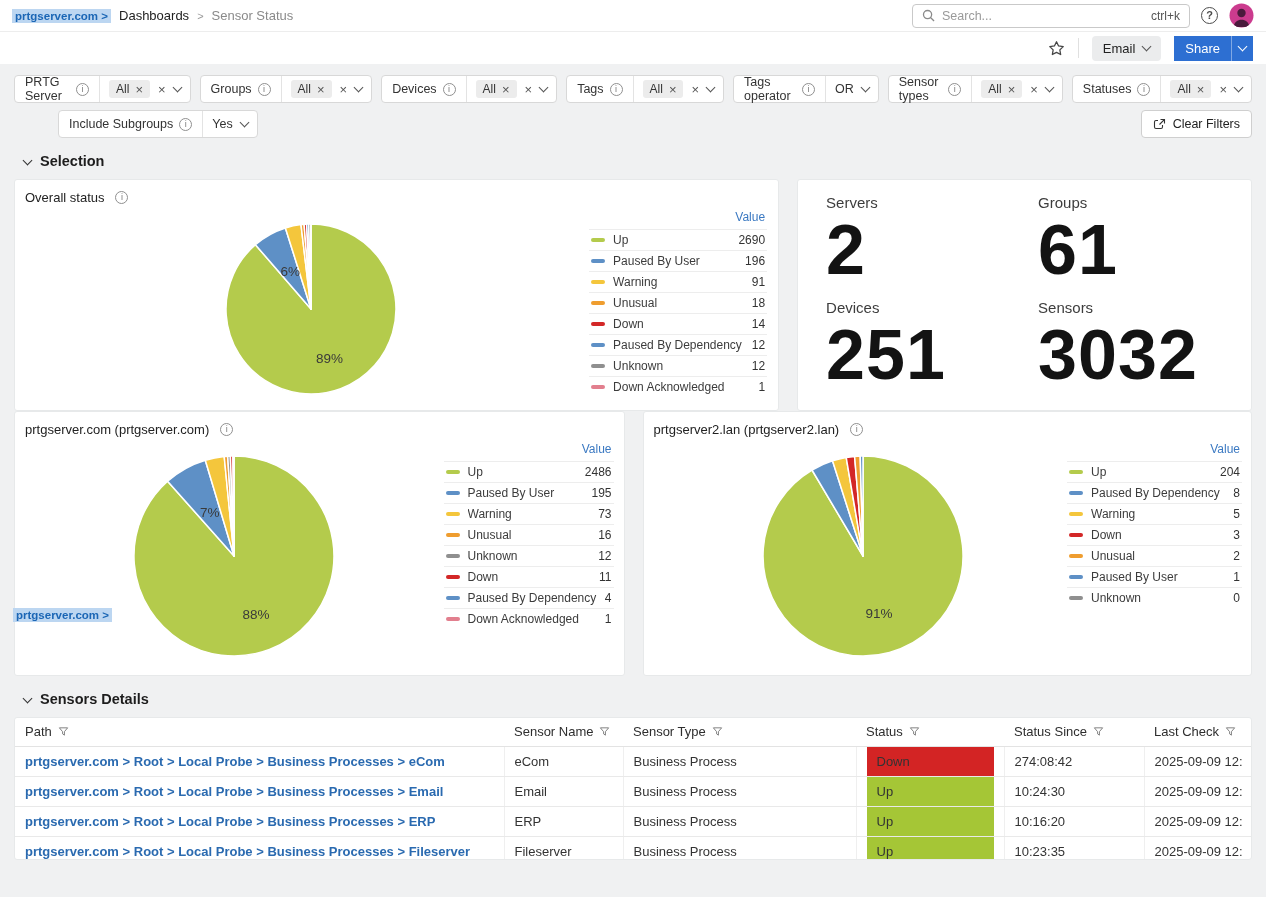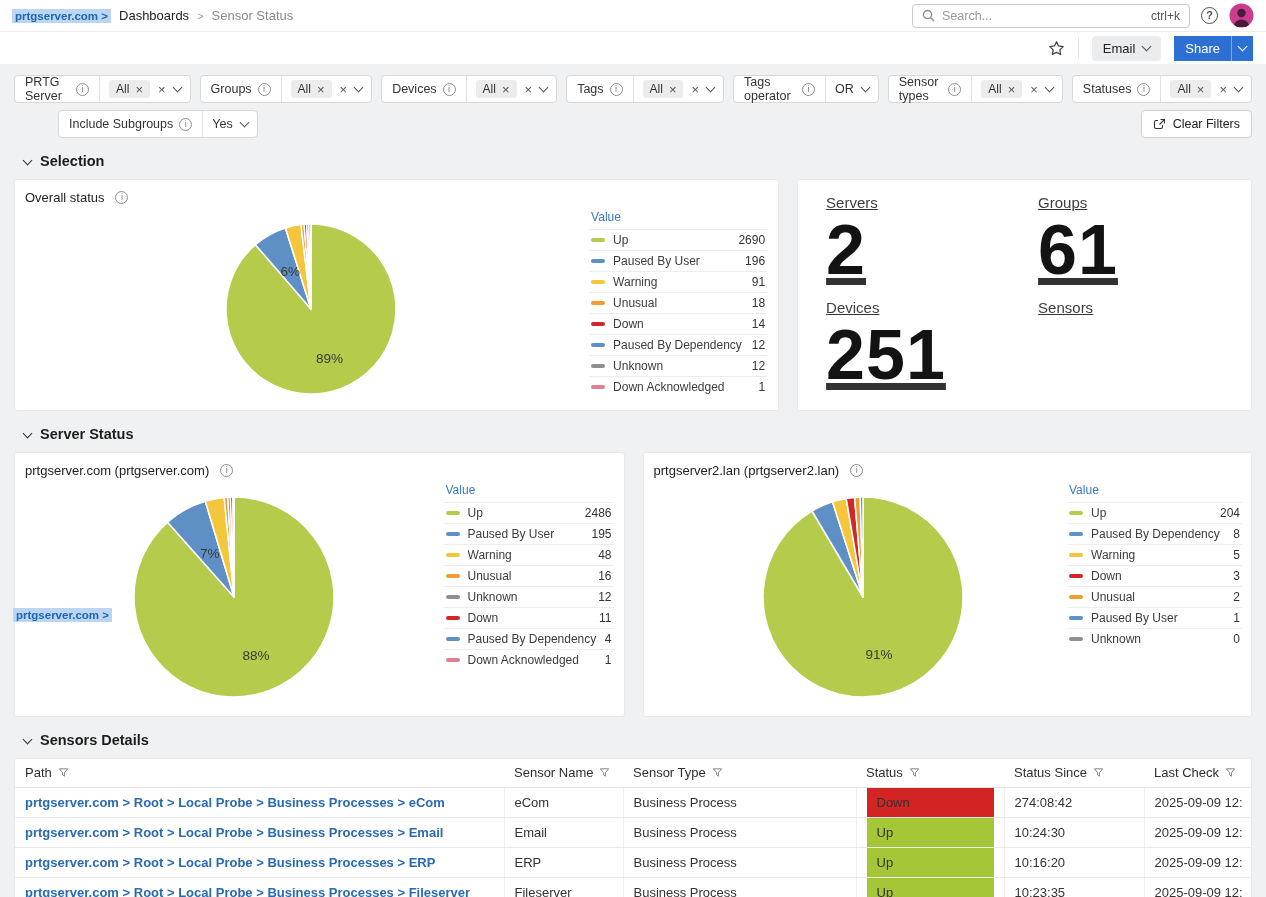--- a/index.html
+++ b/index.html
@@ -39,41 +39,41 @@
   .fval { display:flex; align-items:center; gap:8px; padding:0 9px; border-left:1px solid #e3e3e3; }
   .chip { background:#ececec; border-radius:3px; padding:2px 7px; display:flex; gap:6px; align-items:center; font-size:12px; color:#333; }
   .xx { color:#555; font-size:13px; line-height:1; cursor:default; }
   .selval { font-size:12.5px; color:#333; }
   .info { width:13px; height:13px; border:1px solid #909090; border-radius:50%; color:#7c7c7c; font-size:9px; line-height:11px; text-align:center; display:inline-block; font-style:normal; flex:0 0 auto; }
   .btn-clear { margin-left:auto; background:#fff; border:1px solid #cfcfcf; border-radius:4px; height:28px; padding:0 11px; display:flex; align-items:center; gap:7px; font-size:12.5px; color:#222; }
 
   .section-h { display:flex; align-items:center; gap:9px; margin:15px 0 10px 10px; font-size:14.5px; font-weight:700; color:#1d1d1d; }
   .section-h .chev { margin-top:-2px; border-color:#333; }
 
-  .cards { display:flex; gap:18px;text-decoration:underline; }
+  .cards { display:flex; gap:18px; }
   .card { background:#fff; border:1px solid #e7e9ea; border-radius:3px; position:relative; }
   .card-title { position:absolute; left:10px; top:10px; font-size:13px; color:#222; display:flex; align-items:center; gap:11px; z-index:2; }
 
   .card-overall { width:772px; height:232px; }
   .card-kpi { width:459px; height:232px; }
   .card-srv1 { width:616px; height:265px; }
   .card-srv2 { width:615px; height:265px; }
   .card-table { width:1238px; height:143px; margin-top:0; overflow:hidden; }
 
   svg.pie { position:absolute; }
   #pie0 { left:201px; top:34px; }
   #pie1 { left:113px; top:38px; }
   #pie2 { left:113px; top:38px; }
   .pie-label { font-size:13.5px; fill:#3a3a3a; }
 
   .legend { position:absolute; font-size:12px; }
   #legend0 { right:11px; top:28px; width:178px; }
   #legend1 { right:10px; top:28px; width:170px; }
   #legend2 { right:9px; top:28px; width:175px; }
-  .lg-hdr { text-align:left; color:#3b79c2; padding:2px 2px 5px; }
+  .lg-hdr { text-align:right; color:#3b79c2; padding:2px 2px 5px; }
   .lg-row { display:flex; align-items:center; gap:8px; border-top:1px solid #ededed; padding:3px 2px; }
   .lg-swatch { width:14px; height:4px; border-radius:2px; flex:0 0 auto; }
   .lg-label { flex:1; color:#3c3c3c; white-space:nowrap; overflow:hidden; }
   .lg-value { color:#333; }
 
   #kpi-grid { display:grid; grid-template-columns:212px auto; padding:14px 0 0 28px; row-gap:14px; }
   .kpi-label { font-size:15px; color:#3d3d3d; margin-bottom:4px; }
   .kpi-value { font-size:70px; font-weight:600; color:#131313; line-height:1.0; letter-spacing:1px; }
 
   .floating-tooltip { position:absolute; left:13px; top:608px; background:#bcd6f1; color:#1b66b5; font-weight:700; font-size:11.5px; padding:1px 3px; z-index:5; }
@@ -335,29 +335,26 @@
           <div>
             <div class="kpi-label">Groups</div>
             <div class="kpi-value">61</div>
           </div>
           <div>
             <div class="kpi-label">Devices</div>
             <div class="kpi-value">251</div>
           </div>
           <div>
             <div class="kpi-label">Sensors</div>
+            <div class="kpi-value">3032</div>
           </div>
         </div>
     </div>
   </div>
 
-  <div class="section-h">
-    <span class="chev"></span>
-    <span>Server Status</span>
-  </div>
 
   <div class="cards">
     <div class="card card-srv1">
       <div class="card-title">
         <span>prtgserver.com (prtgserver.com)</span>
         <span class="info">i</span>
       </div>
       <svg id="pie1" class="pie" width="212" height="212">
           <path d="M106 106 L106.0 6.0 A100 100 0 1 1 39.6 31.2 Z" fill="#b4cb4c" stroke="#fff" stroke-width="1.5" stroke-linejoin="round"></path>
           <path d="M106 106 L39.6 31.2 A100 100 0 0 1 77.3 10.2 Z" fill="#5e90c6" stroke="#fff" stroke-width="1.5" stroke-linejoin="round"></path>
@@ -378,21 +375,21 @@
             <span class="lg-value">2486</span>
           </div>
           <div class="lg-row">
             <span class="lg-swatch" style="background: rgb(94, 144, 198);"></span>
             <span class="lg-label">Paused By User</span>
             <span class="lg-value">195</span>
           </div>
           <div class="lg-row">
             <span class="lg-swatch" style="background: rgb(244, 198, 60);"></span>
             <span class="lg-label">Warning</span>
-            <span class="lg-value">48</span>
+            <span class="lg-value">73</span>
           </div>
           <div class="lg-row">
             <span class="lg-swatch" style="background: rgb(239, 157, 47);"></span>
             <span class="lg-label">Unusual</span>
             <span class="lg-value">16</span>
           </div>
           <div class="lg-row">
             <span class="lg-swatch" style="background: rgb(143, 143, 143);"></span>
             <span class="lg-label">Unknown</span>
             <span class="lg-value">12</span>

